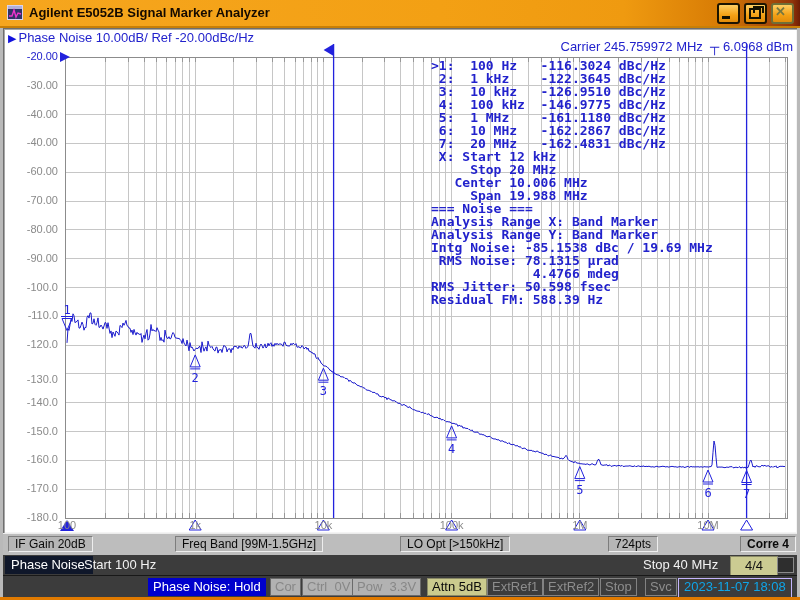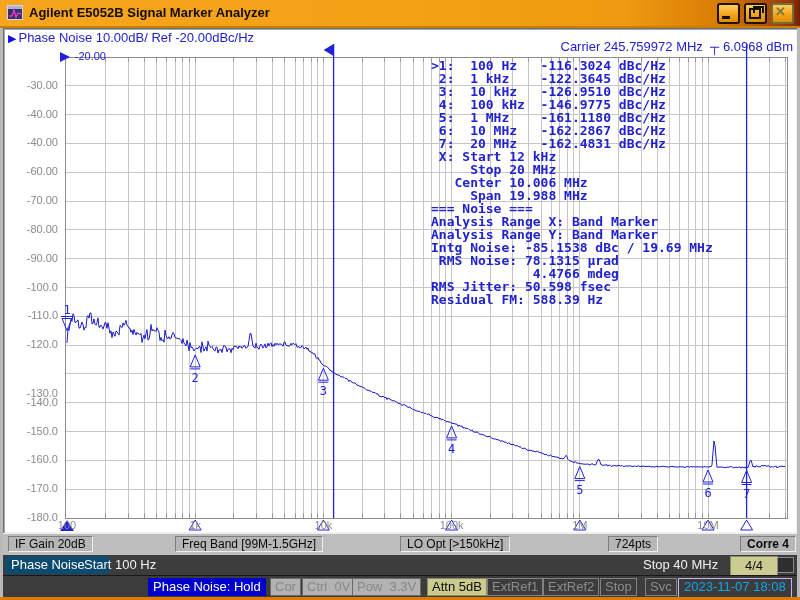--- a/index.html
+++ b/index.html
@@ -35,22 +35,22 @@
   .xtick{position:absolute;top:491px;width:44px;text-align:center;font-size:11px;color:#8a8a8a;}
   
   .settings-bar{position:absolute;left:3px;top:533px;width:794px;height:22px;background:#bdbdbd;
     border-top:1px solid #ececec;}
   .set-item{position:absolute;top:2px;height:14px;line-height:14px;font-size:12px;color:#0a0a0a;
     background:#b6b6b6;border:1px solid;border-color:#7d7d7d #eeeeee #eeeeee #7d7d7d;
     padding:0 6px;white-space:pre;}
   .sp0{left:5px;} .sp1{left:172px;} .sp2{left:397px;} .sp3{left:605px;} .sp4{right:1px;font-weight:bold;}
   
   .channel-bar{position:absolute;left:3px;top:555px;width:794px;height:20px;background:#3c3c3c;}
-  .ch-mode{position:absolute;left:2px;top:1px;background:#0c4a6e;color:#ffffff;font-size:13px;
-    padding:1px 24px 2px 6px;white-space:pre;}
+  .ch-mode{position:absolute;left:2px;top:1px;background:#0f172a;color:#ffffff;font-size:13px;
+    padding:1px 8px 2px 6px;white-space:pre;}
   .ch-start{position:absolute;left:81px;top:2px;color:#f2f2f2;font-size:13px;white-space:pre;}
   .ch-stop{position:absolute;left:640px;top:2px;color:#f2f2f2;font-size:13px;white-space:pre;}
   .ch-page{position:absolute;left:727px;top:1px;width:46px;text-align:center;background:#cbcb92;
     color:#111;font-size:13px;padding:1px 0 2px 0;border:1px solid #8a8a66;}
   .ch-corner{position:absolute;right:3px;top:2px;width:15px;height:14px;background:#2e2e2e;
     border:1px solid #8a8a8a;}
   
   .status-bar{position:absolute;left:3px;top:575px;width:794px;height:22px;background:#3c3c3c;
     border-top:1px solid #181818;}
   .st{position:absolute;top:2px;font-size:13px;padding:1px 5px 2px 5px;white-space:pre;}
@@ -311,32 +311,32 @@
    Center 10.006 MHz
      Span 19.988 MHz
 === Noise ===
 Analysis Range X: Band Marker
 Analysis Range Y: Band Marker
 Intg Noise: -85.1538 dBc / 19.69 MHz
  RMS Noise: 78.1315 µrad
              4.4766 mdeg
 RMS Jitter: 50.598 fsec
 Residual FM: 588.39 Hz</pre>
-  <div class="ytick accent" style="top: 22px; padding-left: 48px;">-20.00</div>
+  <div class="ytick accent" style="top: 22px;">-20.00</div>
       <div class="ytick" style="top: 50.8125px;">-30.00</div>
       <div class="ytick" style="top: 79.625px;">-40.00</div>
       <div class="ytick" style="top: 108.438px;">-40.00</div>
       <div class="ytick" style="top: 137.25px;">-60.00</div>
       <div class="ytick" style="top: 166.062px;">-70.00</div>
       <div class="ytick" style="top: 194.875px;">-80.00</div>
       <div class="ytick" style="top: 223.688px;">-90.00</div>
       <div class="ytick" style="top: 252.5px;">-100.0</div>
       <div class="ytick" style="top: 281.312px;">-110.0</div>
       <div class="ytick" style="top: 310.125px;">-120.0</div>
-      <div class="ytick" style="top: 359px;">-130.0</div>
+      <div class="ytick" style="top: 345px;">-130.0</div>
       <div class="ytick" style="top: 367.75px;">-140.0</div>
       <div class="ytick" style="top: 396.562px;">-150.0</div>
       <div class="ytick" style="top: 425.375px;">-160.0</div>
       <div class="ytick" style="top: 454.188px;">-170.0</div>
       <div class="ytick" style="top: 483px;">-180.0</div>
       <div class="xtick" style="left: 42px;">100</div>
       <div class="xtick" style="left: 170.2px;">1k</div>
       <div class="xtick" style="left: 298.4px;">10k</div>
       <div class="xtick" style="left: 426.6px;">100k</div>
       <div class="xtick" style="left: 554.8px;">1M</div>

